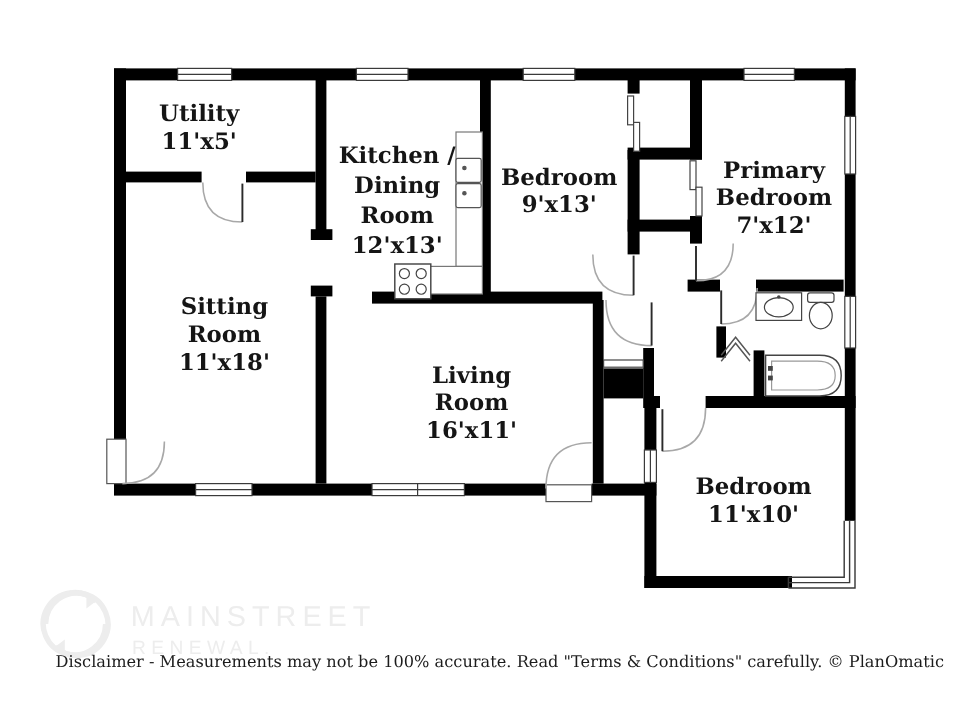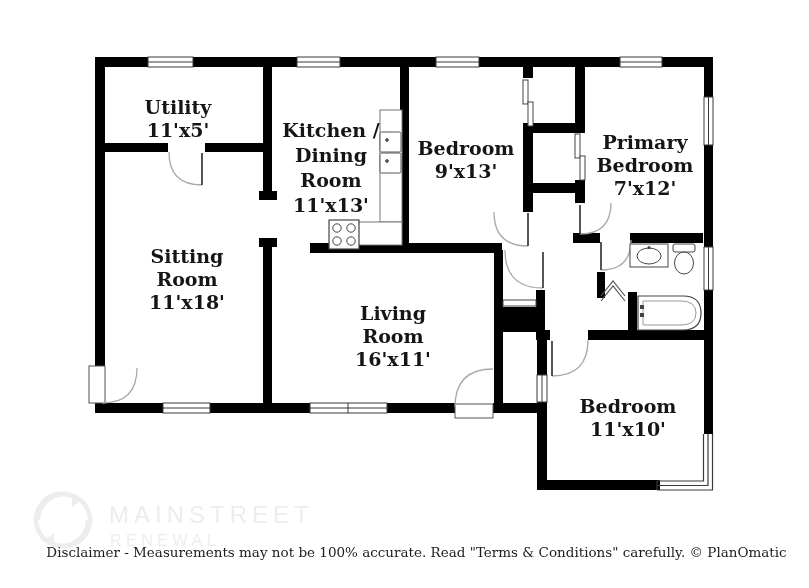--- a/index.html
+++ b/index.html
@@ -162,30 +162,30 @@
       <path d="M 643 301 H 681 Q 696 301 696 313 Q 696 325 681 325 H 643 Z" fill="none" stroke="#999" stroke-width="1"></path>
       <rect x="640" y="305" width="4" height="4" fill="#444"></rect>
       <rect x="640" y="313" width="4" height="4" fill="#444"></rect>
     </g>
     <g stroke="#555" stroke-width="1.2" fill="none">
       <path d="M 601 296 L 613 281 L 625 296"></path>
       <path d="M 601 301 L 613 286 L 625 301"></path>
     </g>
   </svg>
 
-  <div class="room-label" style="left:178px;top:84px;margin-top:12px;">
+  <div class="room-label" style="left:166px;top:84px;">
     <span class="ln">Utility</span>
     <span class="ln">11'x5'</span>
   </div>
 
   <div class="room-label kitchen-label" style="left:331px;top:118px;">
     <span class="ln">Kitchen /</span>
     <span class="ln">Dining</span>
     <span class="ln">Room</span>
-    <span class="ln">11'x13'</span>
+    <span class="ln">12'x13'</span>
   </div>
 
   <div class="room-label" style="left:466px;top:137px;">
     <span class="ln">Bedroom</span>
     <span class="ln">9'x13'</span>
   </div>
 
   <div class="room-label" style="left:645px;top:131px;">
     <span class="ln">Primary</span>
     <span class="ln">Bedroom</span>

